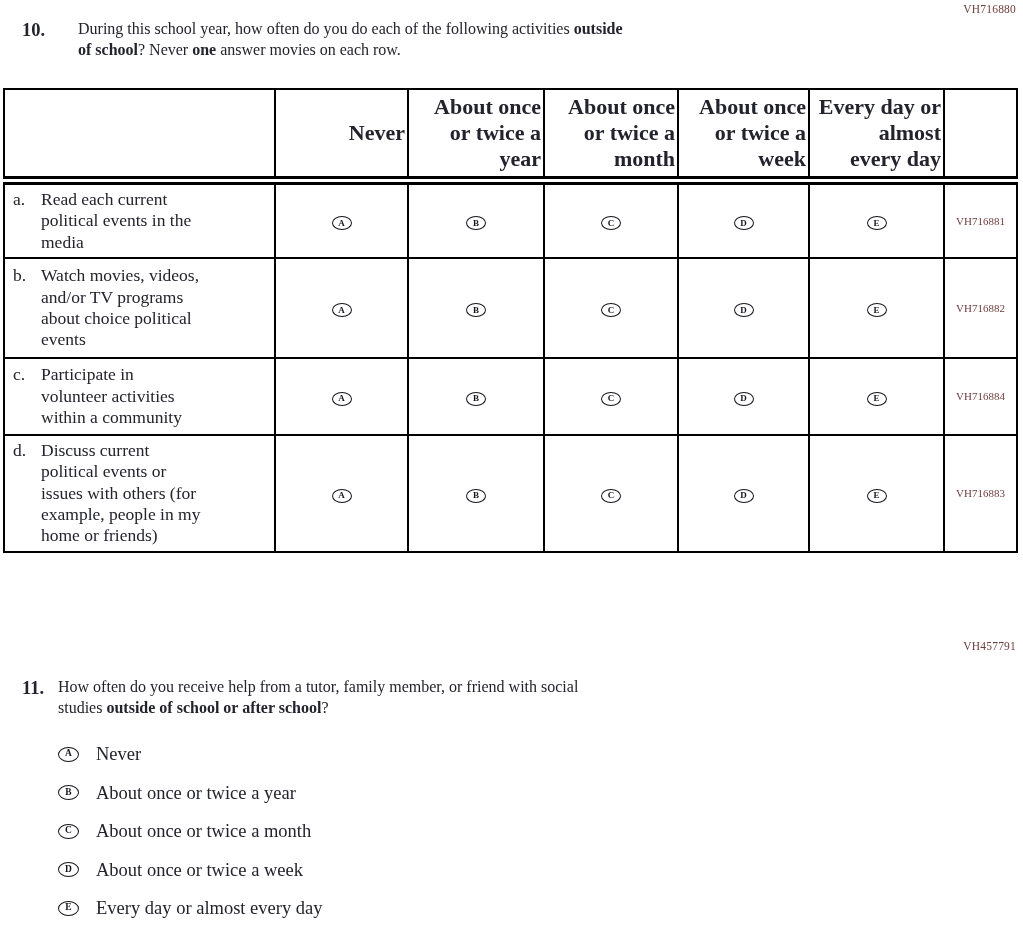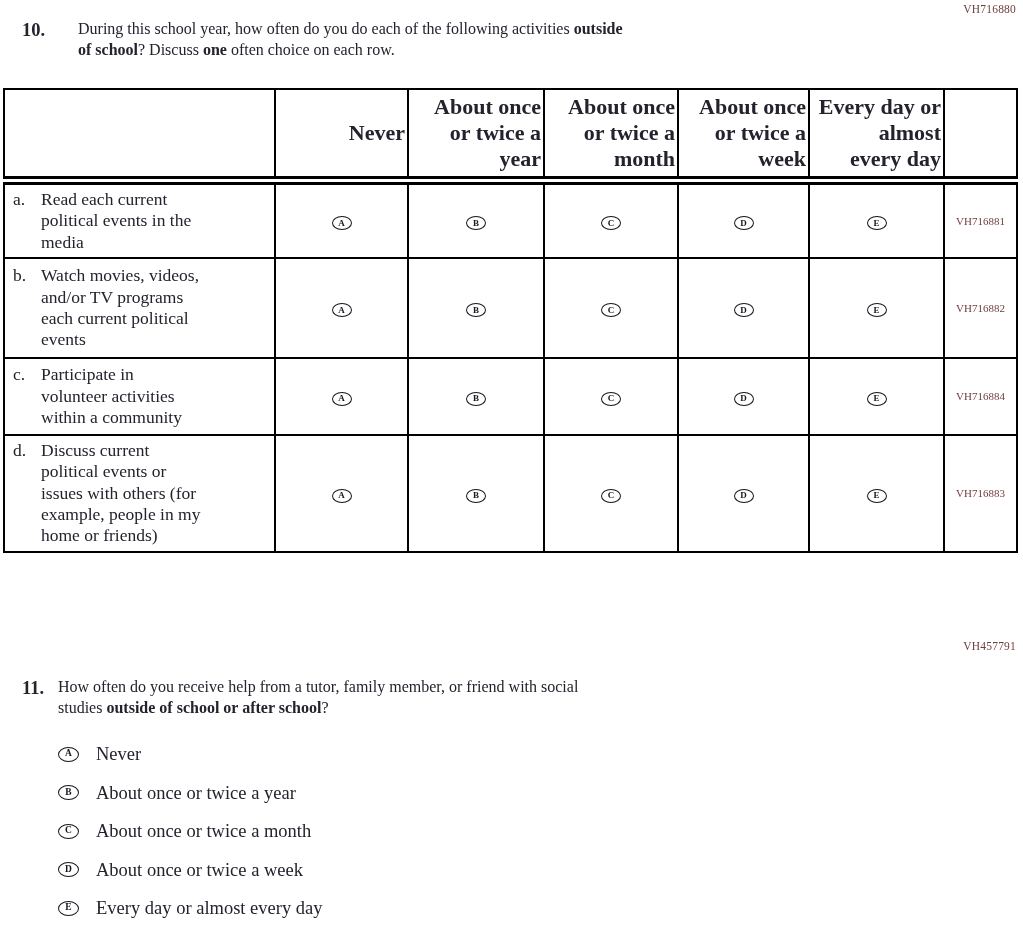--- a/index.html
+++ b/index.html
@@ -102,21 +102,21 @@
 </head>
 <body>
 
 <div class="page">
 
   <div class="vh-code top">VH716880</div>
 
   <div class="question-block q10-block">
     <div class="qnum">10.</div>
     <div class="qtext"><span>During this school year, how often do you do each of the following activities </span><b>outside
-of school</b><span>? Discuss </span><b>one</b><span> often choice on each row.</span></div>
+of school</b><span>? Never </span><b>one</b><span> answer movies on each row.</span></div>
   </div>
 
   <table class="grid">
     <colgroup>
       <col style="width:271px">
         <col style="width:133px">
         <col style="width:136px">
       <col style="width:134px">
         <col style="width:131px">
         <col style="width:135px">
@@ -157,21 +157,21 @@
       <td class="bubble-cell"><span class="bubble">D</span></td>
       <td class="bubble-cell"><span class="bubble">E</span></td>
       <td class="code-cell">VH716881</td>
     </tr>
         <tr>
       <td class="label-cell">
         <div class="label-wrap">
           <span class="row-letter">b.</span>
           <span class="row-text">Watch movies, videos,
 and/or TV programs
-each current political
+about choice political
 events</span>
         </div>
       </td>
       <td class="bubble-cell"><span class="bubble">A</span></td>
       <td class="bubble-cell"><span class="bubble">B</span></td>
       <td class="bubble-cell"><span class="bubble">C</span></td>
       <td class="bubble-cell"><span class="bubble">D</span></td>
       <td class="bubble-cell"><span class="bubble">E</span></td>
       <td class="code-cell">VH716882</td>
     </tr>

